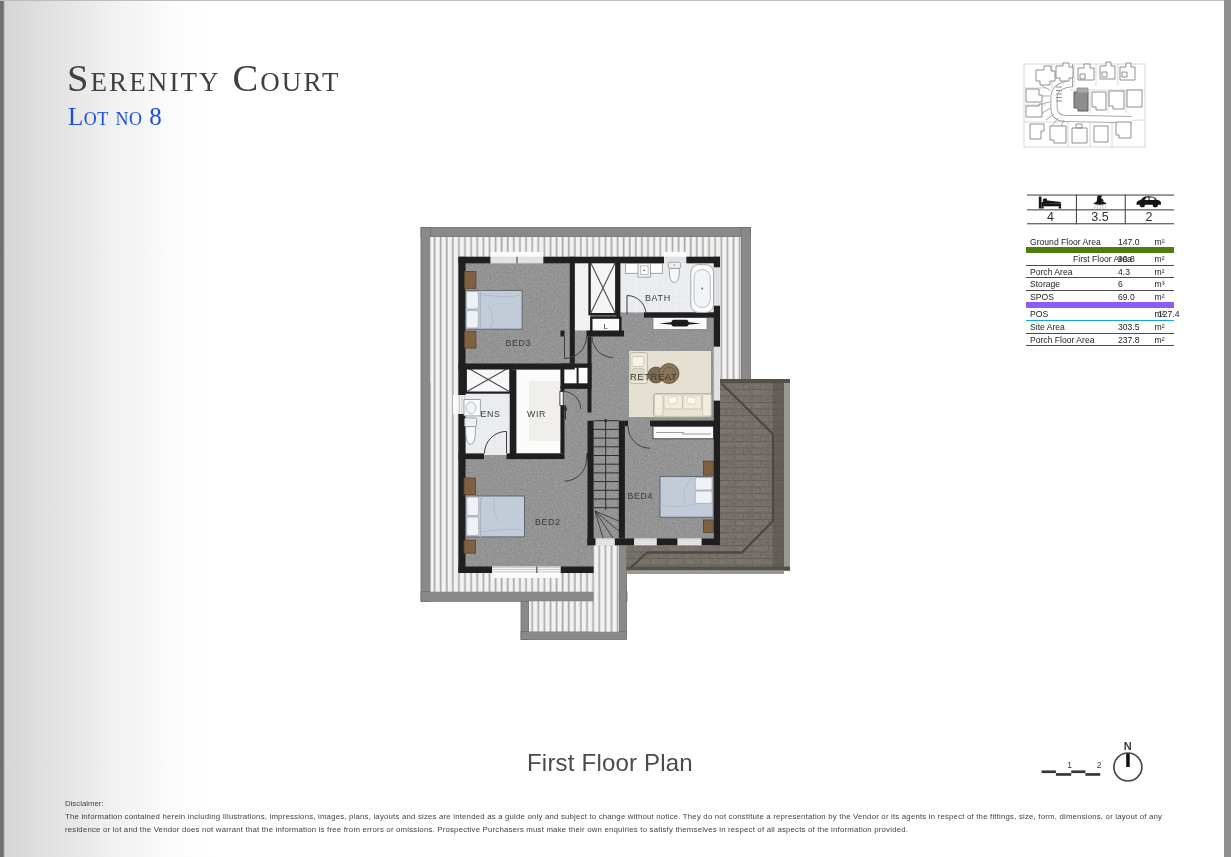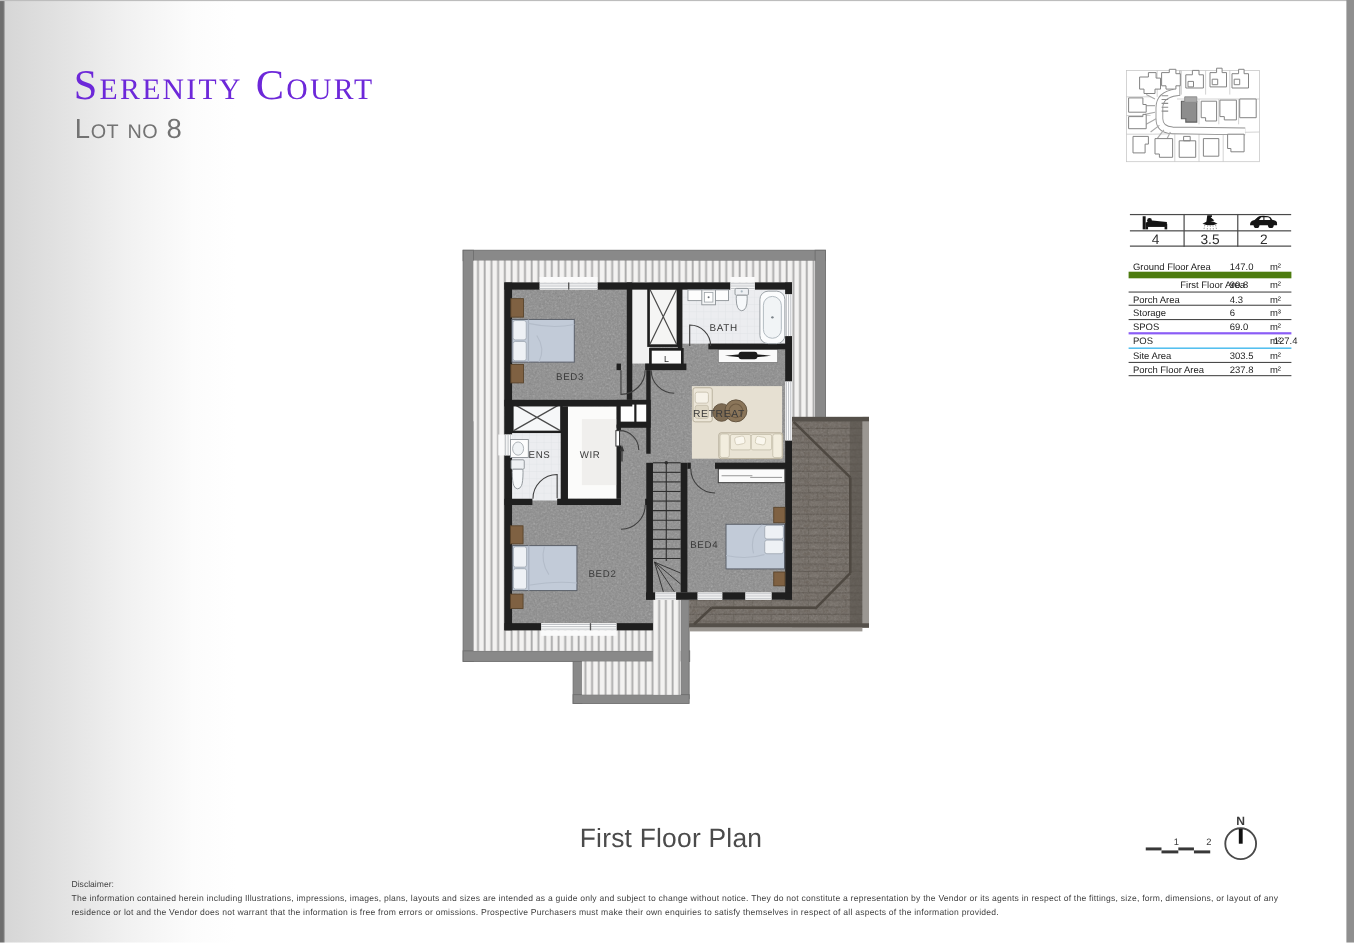--- a/index.html
+++ b/index.html
@@ -8,23 +8,23 @@
 </style>
 </head>
 <body>
 
 <div class="abs" style="left:0;top:0;width:220px;height:857px;background:linear-gradient(90deg,#6e6e6e 0px,#6e6e6e 3px,#d6d6d6 5px,#e2e2e2 55px,#f1f1f1 115px,#fcfcfc 175px,#ffffff 215px);"></div>
 
 <div class="abs" style="left:0;top:0;width:1231px;height:1px;background:#bdbdbd;"></div>
 
 <div class="abs" style="left:1224px;top:0;width:7px;height:857px;background:#8f8f8f;"></div>
 
-<div class="abs" style="left:67px;top:56px;font-family:'Liberation Serif',serif;font-variant:small-caps;font-size:38.5px;color:#6d28d9;letter-spacing:2.1px;">Serenity Court</div>
-
-<div class="abs" style="left:68px;top:103px;font-family:Liberation Sans, sans-serif;font-variant:small-caps;font-size:25px;color:#737373;letter-spacing:0.5px;">Lot no 8</div>
+<div class="abs" style="left:67px;top:56px;font-family:'Liberation Serif',serif;font-variant:small-caps;font-size:38.5px;color:#404040;letter-spacing:2.1px;">Serenity Court</div>
+
+<div class="abs" style="left:68px;top:103px;font-family:Liberation Serif, serif;font-variant:small-caps;font-size:25px;color:#1d4ed8;letter-spacing:0.5px;">Lot no 8</div>
 
 <svg class="abs" style="left:1022px;top:58px;" width="130" height="95" viewBox="0 0 130 95">
 
   <g stroke="#c6c6c6" stroke-width="0.7" fill="none">
     <rect x="2" y="6" width="121" height="83"></rect>
     <line x1="2" y1="30" x2="24" y2="30"></line>
     <line x1="2" y1="47" x2="24" y2="47"></line>
     <line x1="2" y1="64" x2="26" y2="64"></line>
     <line x1="30" y1="6" x2="30" y2="30"></line>
     <line x1="52" y1="6" x2="52" y2="28"></line>
@@ -142,21 +142,21 @@
       <span style="position:absolute;left:92px;top:1px;">4.3</span>
       <span style="position:absolute;left:128.5px;top:1px;">m²</span>
     </div>
 
   <div style="position:relative;height:11.6px;border-bottom:1px solid #4a4a4a;text-align:center;">
       <span style="position:absolute;left:4px;top:1px;">Storage</span>
       <span style="position:absolute;left:92px;top:1px;">6</span>
       <span style="position:absolute;left:128.5px;top:1px;">m³</span>
     </div>
 
-  <div style="position:relative;height:11.6px;border-bottom:2px solid #8b5cf6;">
+  <div style="position:relative;height:11.6px;border-bottom:6px solid #8b5cf6;">
       <span style="position:absolute;left:4px;top:1px;">SPOS</span>
       <span style="position:absolute;left:92px;top:1px;">69.0</span>
       <span style="position:absolute;left:128.5px;top:1px;">m²</span>
     </div>
 
   <div style="position:relative;height:11.6px;border-bottom:1px solid #0ea5e9;">
       <span style="position:absolute;left:4px;top:1px;">POS</span>
       <span style="position:absolute;left:92px;top:1px;margin-left:40px;">127.4</span>
       <span style="position:absolute;left:128.5px;top:1px;">m²</span>
     </div>

